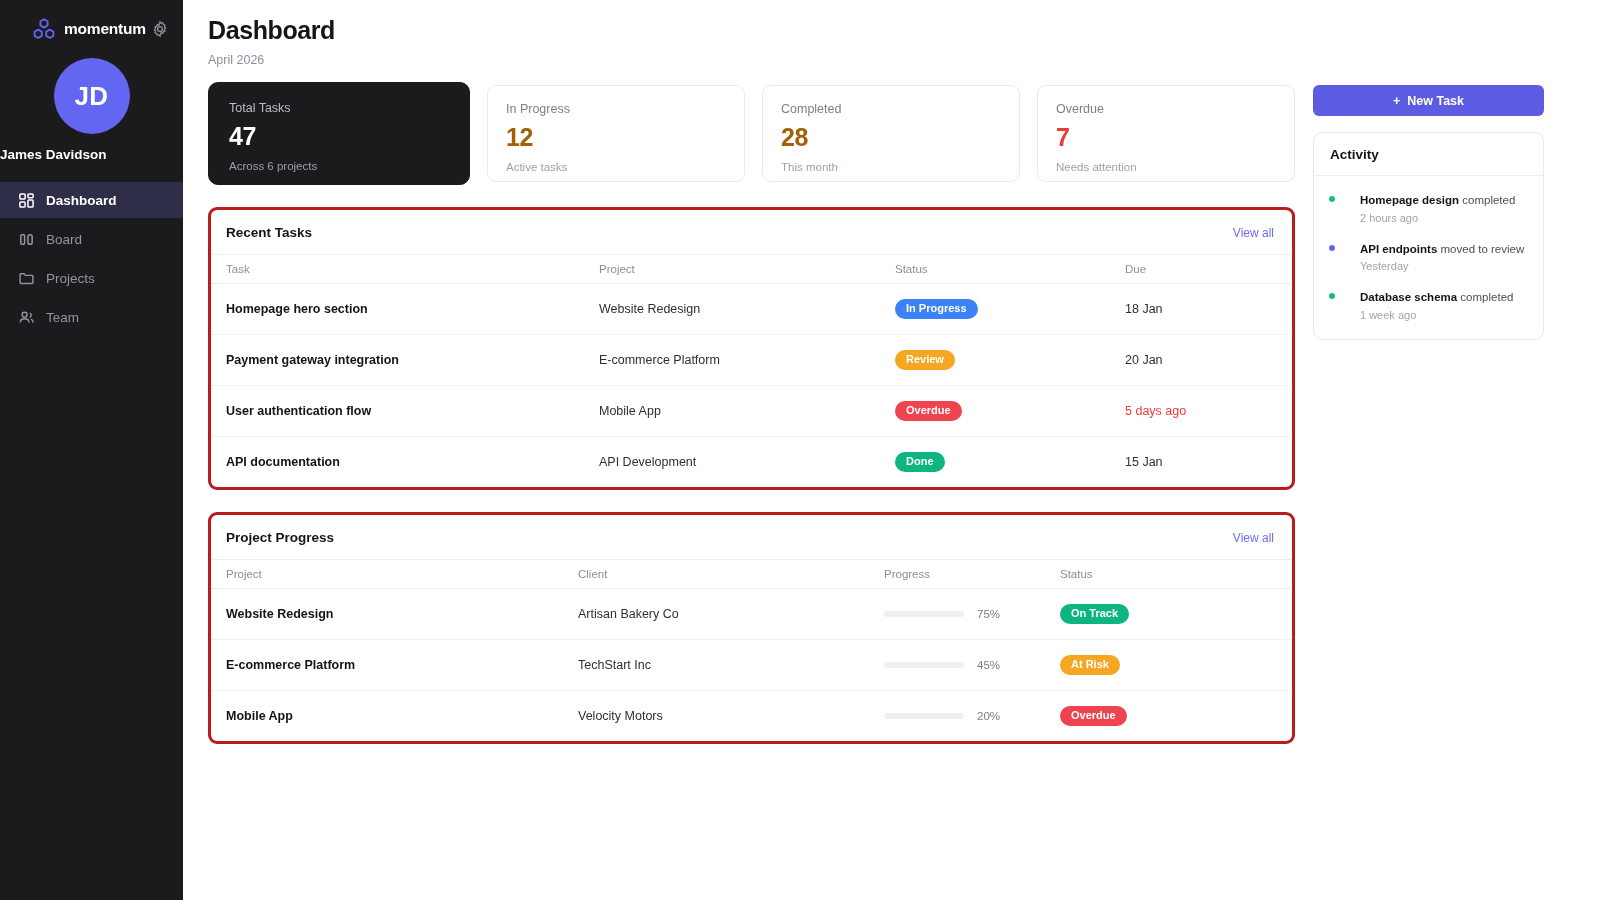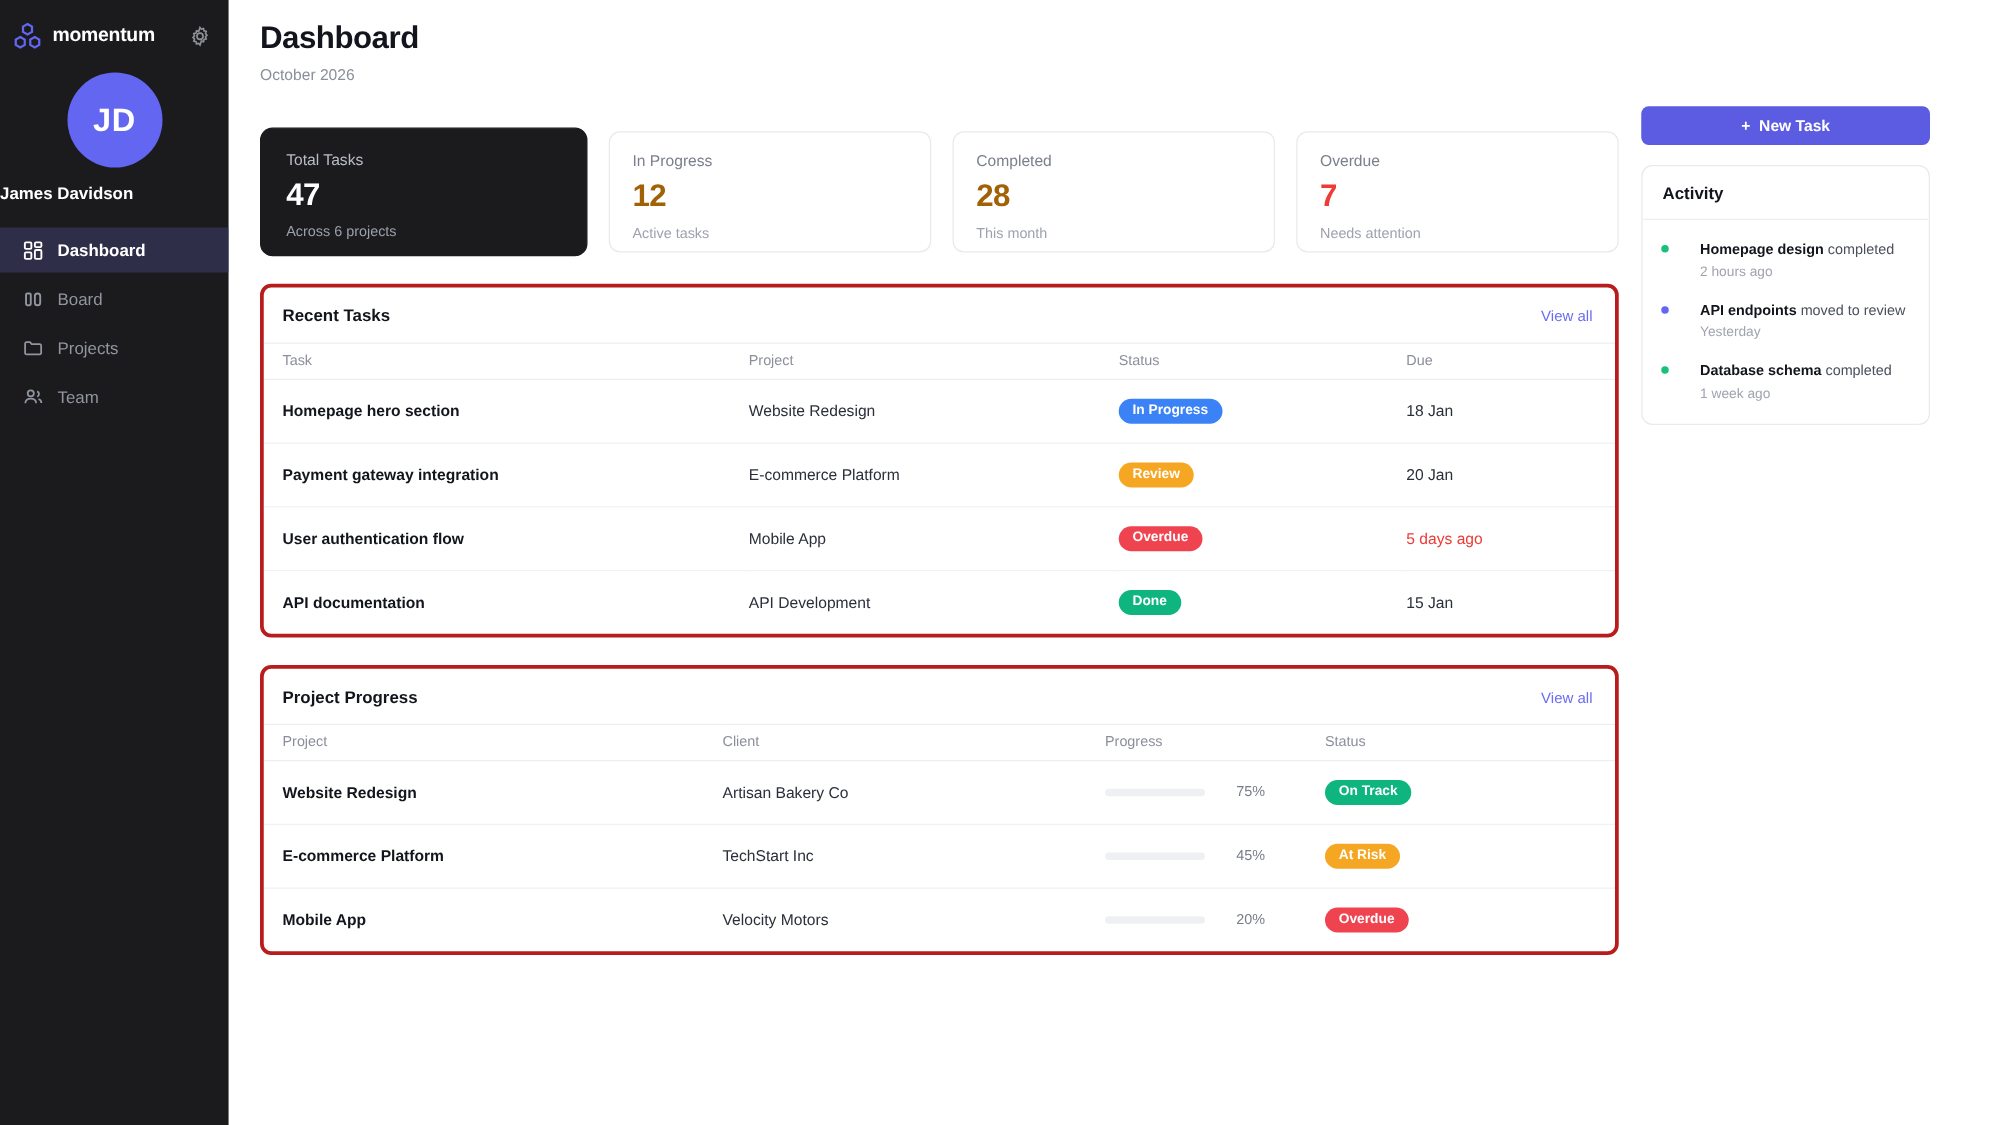--- a/index.html
+++ b/index.html
@@ -14,21 +14,21 @@
 
   
   .sidebar {
     width: 183px; height: 900px;
     background: #1b1b1d;
     flex: 0 0 183px;
     position: relative;
   }
   .brand-row {
     display: flex; align-items: center;
-    padding: 16px 14px 0 10px;
+    padding: 16px 14px 0 32px;
     height: 42px;
   }
   .brand-mark { width: 24px; height: 22px; flex: 0 0 24px; }
   .brand-name {
     color: #ffffff; font-size: 15.5px; font-weight: 700;
     letter-spacing: -0.2px; margin-left: 8px;
   }
   .gear-btn {
     margin-left: auto; width: 18px; height: 18px;
     opacity: .62; cursor: pointer;
@@ -65,21 +65,21 @@
     position: relative;
   }
   .page-title { font-size: 25px; font-weight: 700; color: #13151c; letter-spacing: -0.4px; }
   .page-sub { font-size: 12.5px; color: #8b8f9a; margin-top: 8px; }
 
   .content-row { display: flex; gap: 18px; margin-top: 18px; align-items: flex-start; }
   .col-left { width: 1087px; flex: 0 0 1087px; }
   .col-right { width: 231px; flex: 0 0 231px; padding-top: 0px; }
 
   
-  .stats { display: flex; gap: 17px; align-items: flex-start; margin-top: 20px; }
+  .stats { display: flex; gap: 17px; align-items: flex-start; }
   .stat {
     flex: 1 1 0; min-width: 0;
     border: 1px solid #e8eaee; border-radius: 9px;
     background: #ffffff; padding: 16px 18px 18px 18px;
     height: 97px;
   }
   .stat.dark {
     background: #1b1b1d; border-color: #1b1b1d;
     height: 103px; margin-top: -3px; padding: 18px 20px 20px 20px;
     border-radius: 10px;
@@ -134,21 +134,21 @@
     font-size: 11px; font-weight: 700; padding: 4px 11px 5px 11px;
     line-height: 1;
   }
   .b-inprogress { background: #3b82f6; }
   .b-review     { background: #f5a623; }
   .b-overdue    { background: #ef4450; }
   .b-done       { background: #0fb57f; }
   .b-ontrack    { background: #0fb57f; }
   .b-atrisk     { background: #f5a623; }
 
-  .prog-wrap { display: flex; align-items: center; gap: 25px; }
+  .prog-wrap { display: flex; align-items: center; gap: 13px; }
   .prog-track { width: 80px; height: 6px; border-radius: 3px; background: #eef0f4; overflow: hidden; }
   .prog-fill { height: 6px; border-radius: 3px; }
   .prog-pct { font-size: 11.5px; color: #787d89; }
 
   
   .new-task-btn {
     width: 100%; height: 31px; border-radius: 6px; border: none;
     background: #5b5ce2; color: #fff; font-size: 12.5px; font-weight: 700;
     display: flex; align-items: center; justify-content: center; gap: 7px;
     cursor: pointer; font-family: inherit;
@@ -250,21 +250,21 @@
           </svg>
         </span>
         <span>Team</span>
       </div>
 
     </nav>
   </aside>
 
   <main class="main">
     <h1 class="page-title">Dashboard</h1>
-    <div class="page-sub">October 2026</div>
+    <div class="page-sub">April 2026</div>
 
     <div class="content-row">
 
       <div class="col-left">
 
         <section class="stats">
           <div class="stat dark">
             <div class="stat-label">Total Tasks</div>
             <div class="stat-value">47</div>
             <div class="stat-foot">Across 6 projects</div>

